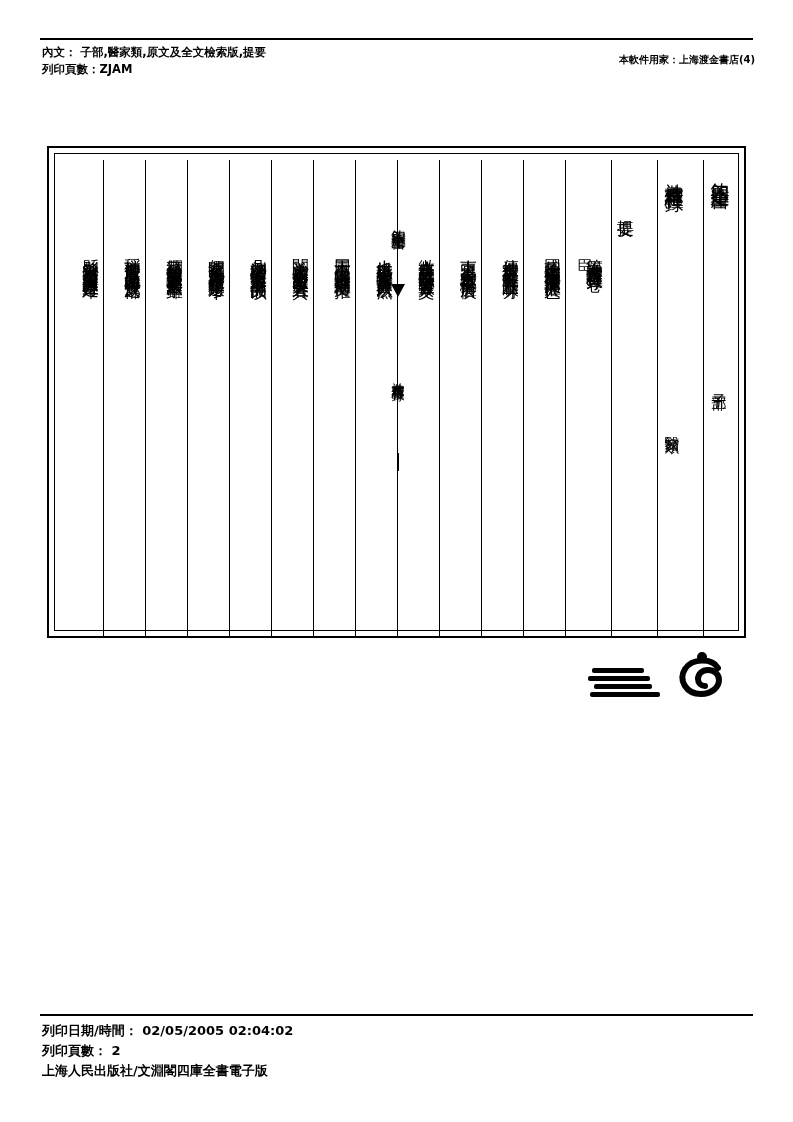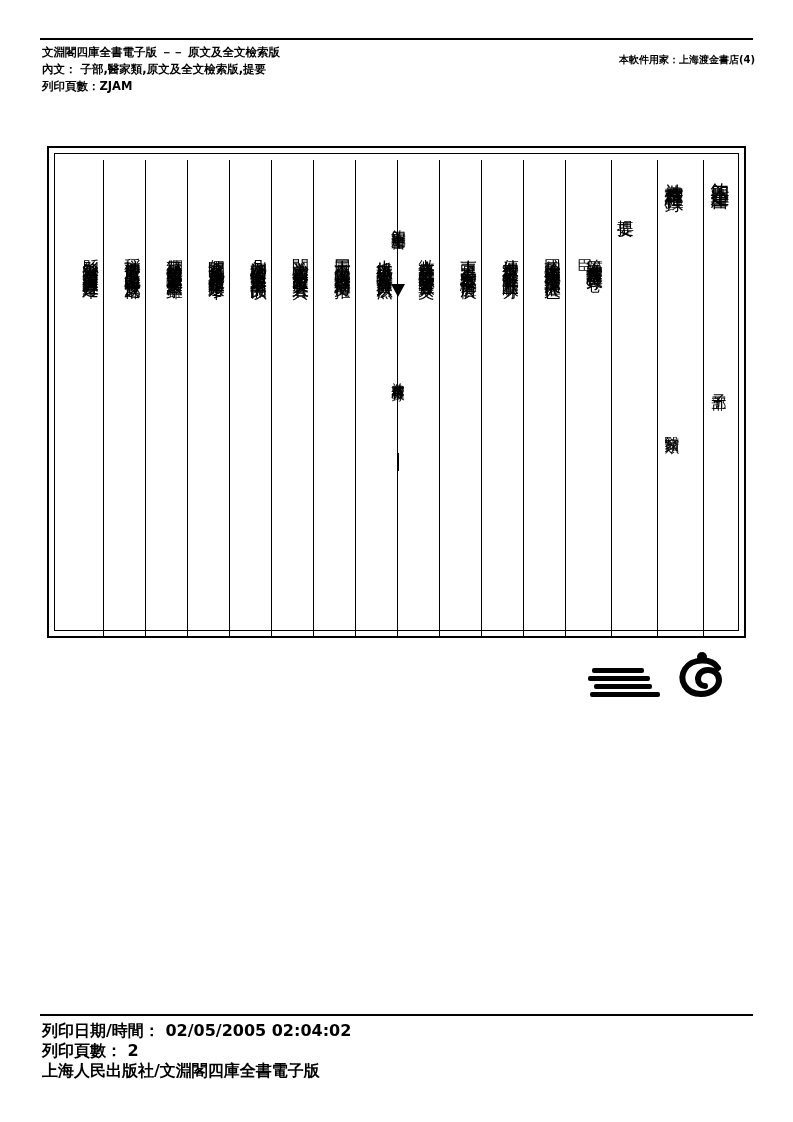--- a/index.html
+++ b/index.html
@@ -55,21 +55,21 @@
     position: absolute;
     left: 40px; top: 1014px;
     width: 713px;
     height: 2px;
     background: #000;
   }
   #footer {
     position: absolute;
     left: 42px; top: 1021px;
     width: 600px;
-    font-size: 16px;
+    font-size: 13px;
     font-weight: bold;
     line-height: 20px;
   }
 
   
   #page-frame {
     position: absolute;
     left: 47px; top: 146px;
     width: 699px;
     height: 492px;
@@ -208,21 +208,20 @@
     left: 674px; top: 650px;
     width: 54px; height: 50px;
   }
 </style>
 </head>
 <body>
 
 <div id="header">
   <div id="header-rule-top"></div>
   <div id="header-left">
-    <div class="hdr-line">文淵閣四庫全書電子版 －－ 原文及全文檢索版</div>
     <div class="hdr-line">內文： 子部,醫家類,原文及全文檢索版,提要</div>
     <div class="hdr-line">列印頁數：ZJAM</div>
   </div>
   <div id="header-right">
     <div class="hdr-line">本軟件用家：上海渡金書店(4)</div>
   </div>
 </div>
 
 <div id="page-frame">
   <div id="page-frame-inner">

